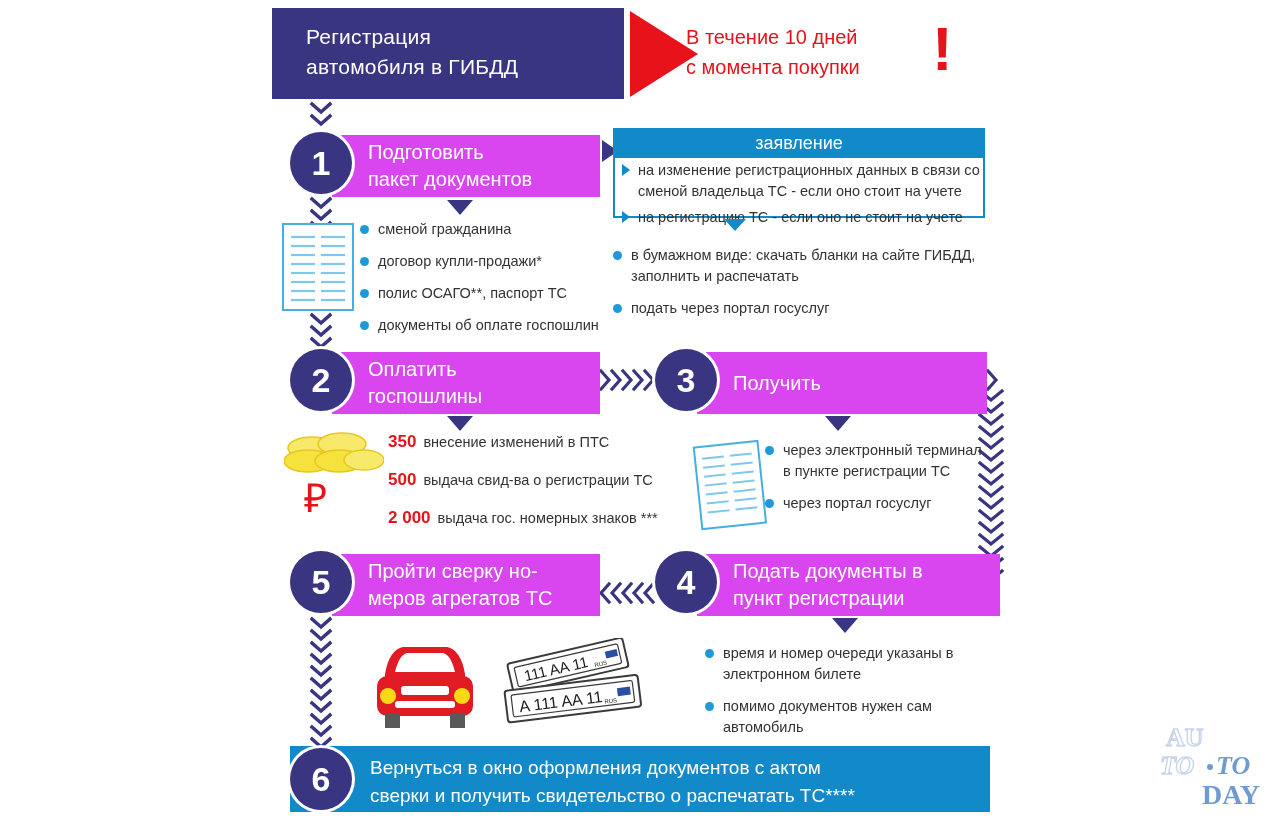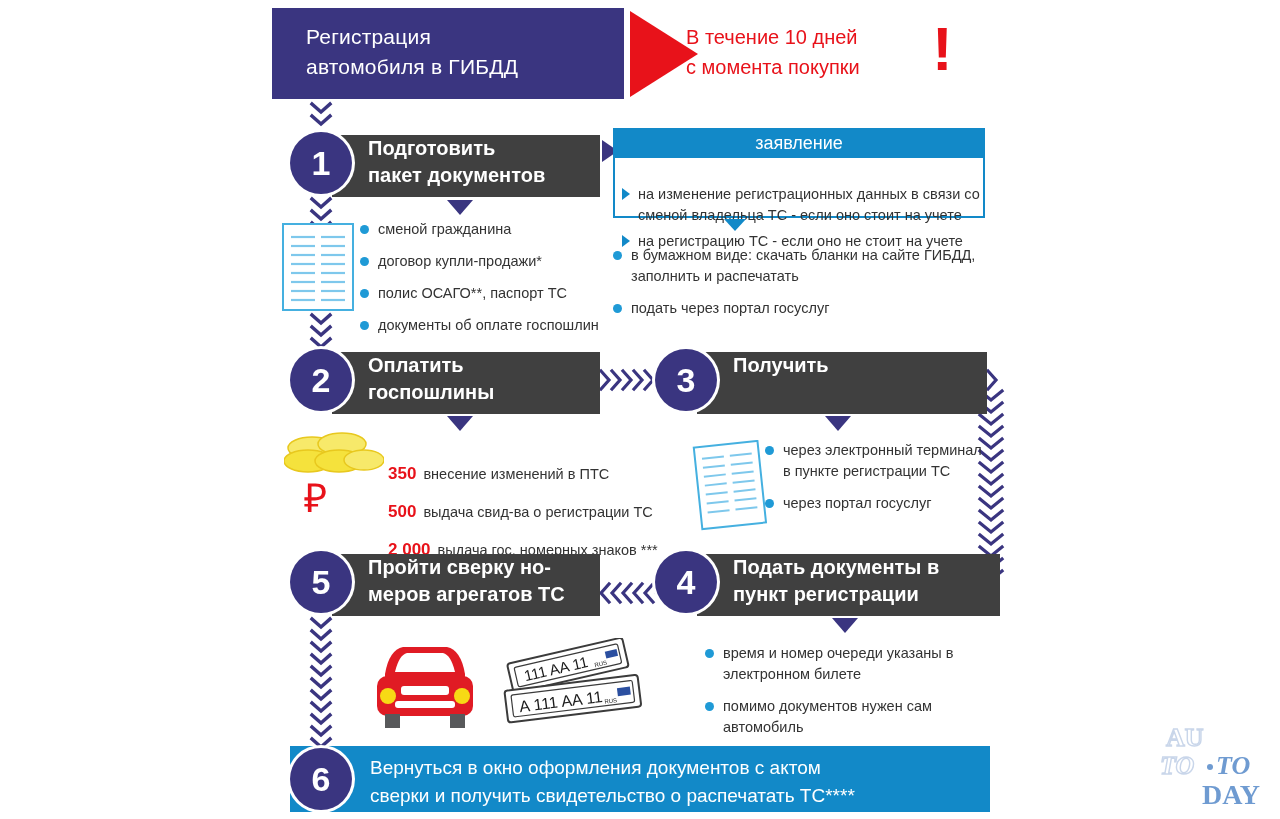--- a/index.html
+++ b/index.html
@@ -48,25 +48,25 @@
     width:62px; height:62px; border-radius:50%;
     background:#3a3580;
     color:#fff;
     font-size:34px; font-weight:700;
     display:flex; align-items:center; justify-content:center;
     z-index:3;
     box-shadow:0 0 0 3px #ffffff;
   }
   .step-bar {
     position:absolute; left:42px; top:3px;
-    background:#404040;
+    background:#d946ef;
     color:#fff;
-    display:flex; align-items:flex-start;
+    display:flex; align-items:center;
     padding-left:36px;
-    font-size:20px; line-height:27px; font-weight:700;
+    font-size:20px; line-height:27px; font-weight:400;
     z-index:2;
   }
   .step-bar .txt { display:block; }
   .h-62 { height:62px; }
 
   
   .tri-down {
     width:0;height:0;
     border-left:13px solid transparent;
     border-right:13px solid transparent;
@@ -89,21 +89,21 @@
     border:2px solid #1289c8; background:#fff;
   }
   .zay-head {
     left:613px; top:128px; width:372px; height:30px;
     background:#1289c8; color:#fff;
     font-size:18px; display:flex; align-items:center; justify-content:center;
     font-weight:400;
   }
   .zay-body {
     left:623px; top:160px; width:358px;
-    font-size:14.5px; line-height:21px; color:#333;margin-top:24px;
+    font-size:14.5px; line-height:21px; color:#333;
   }
   .zay-li { position:relative; padding-left:15px; margin-bottom:5px; }
   .zay-li::before {
     content:""; position:absolute; left:-1px; top:4px;
     width:0;height:0;
     border-top:6px solid transparent;
     border-bottom:6px solid transparent;
     border-left:8px solid #1289c8;
   }
 
@@ -282,21 +282,21 @@
     <g stroke="#e8c81e" stroke-width="1.5">
       <ellipse cx="28" cy="20" rx="24" ry="11" fill="#f7e96a"></ellipse>
       <ellipse cx="58" cy="16" rx="24" ry="11" fill="#f7e96a"></ellipse>
       <ellipse cx="24" cy="33" rx="24" ry="11" fill="#f5e23c"></ellipse>
       <ellipse cx="55" cy="33" rx="24" ry="11" fill="#f5e23c"></ellipse>
       <ellipse cx="80" cy="32" rx="20" ry="10" fill="#f7e96a"></ellipse>
     </g>
   </svg>
   <div class="abs" style="left:304px;top:478px;color:#e8121a;font-size:40px;font-weight:400;line-height:40px;">₽</div>
 
-  <div class="abs" style="left:388px;top:432px;width:330px;margin-top:32px;">
+  <div class="abs" style="left:388px;top:432px;width:330px;">
     <div class="money-row">
       <span class="money-amt">350</span>
       <span>внесение изменений в ПТС</span>
     </div>
     <div class="money-row">
       <span class="money-amt">500</span>
       <span>выдача свид-ва о регистрации ТС</span>
     </div>
     <div class="money-row">
       <span class="money-amt">2 000</span>

